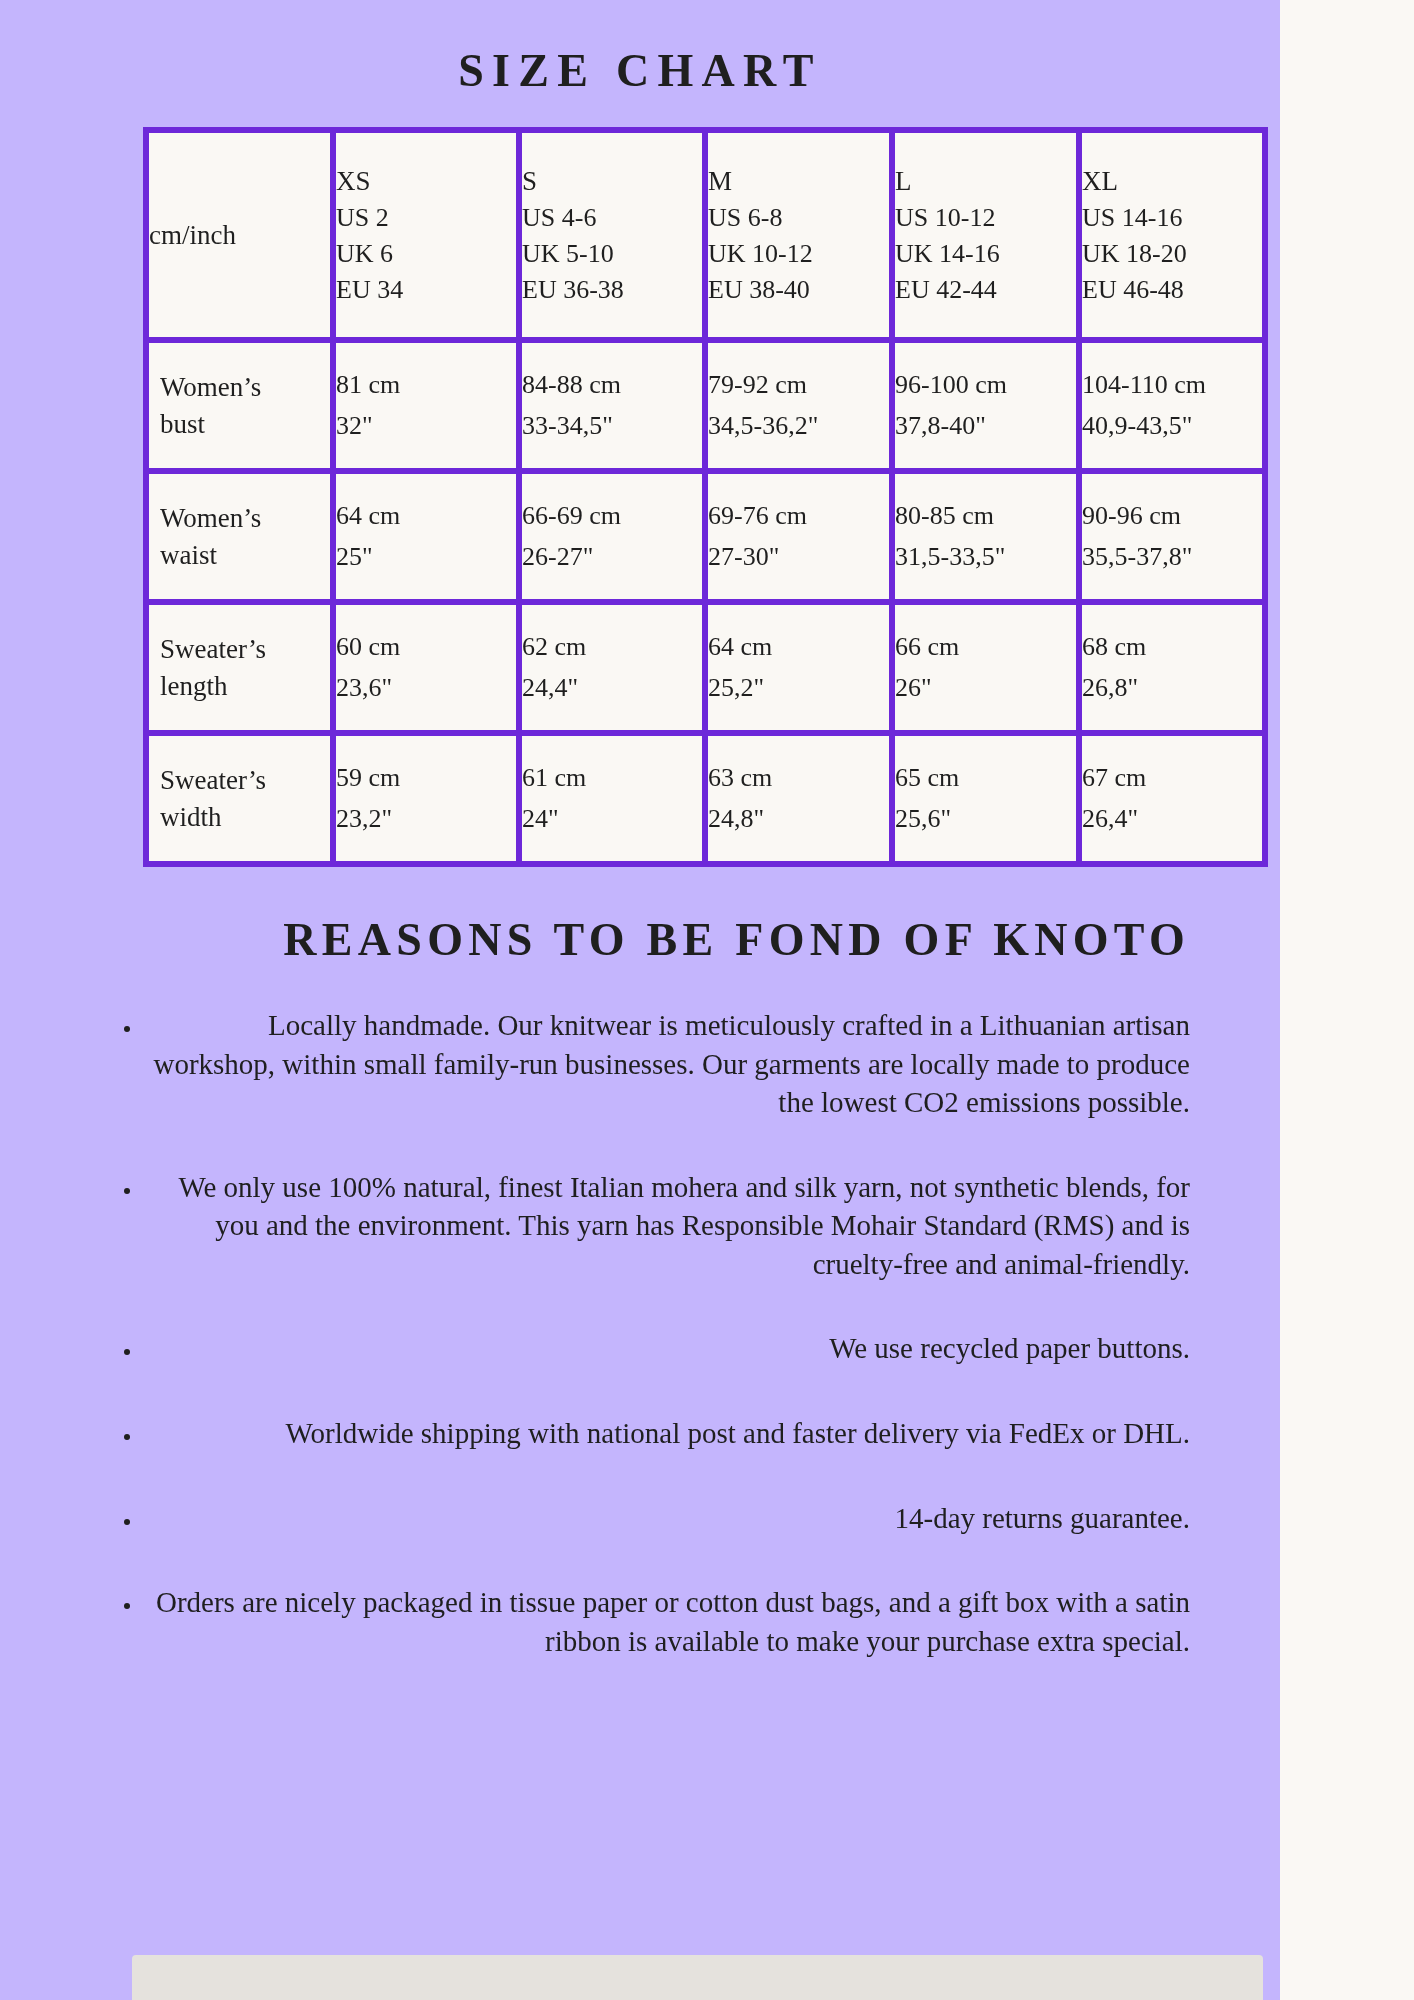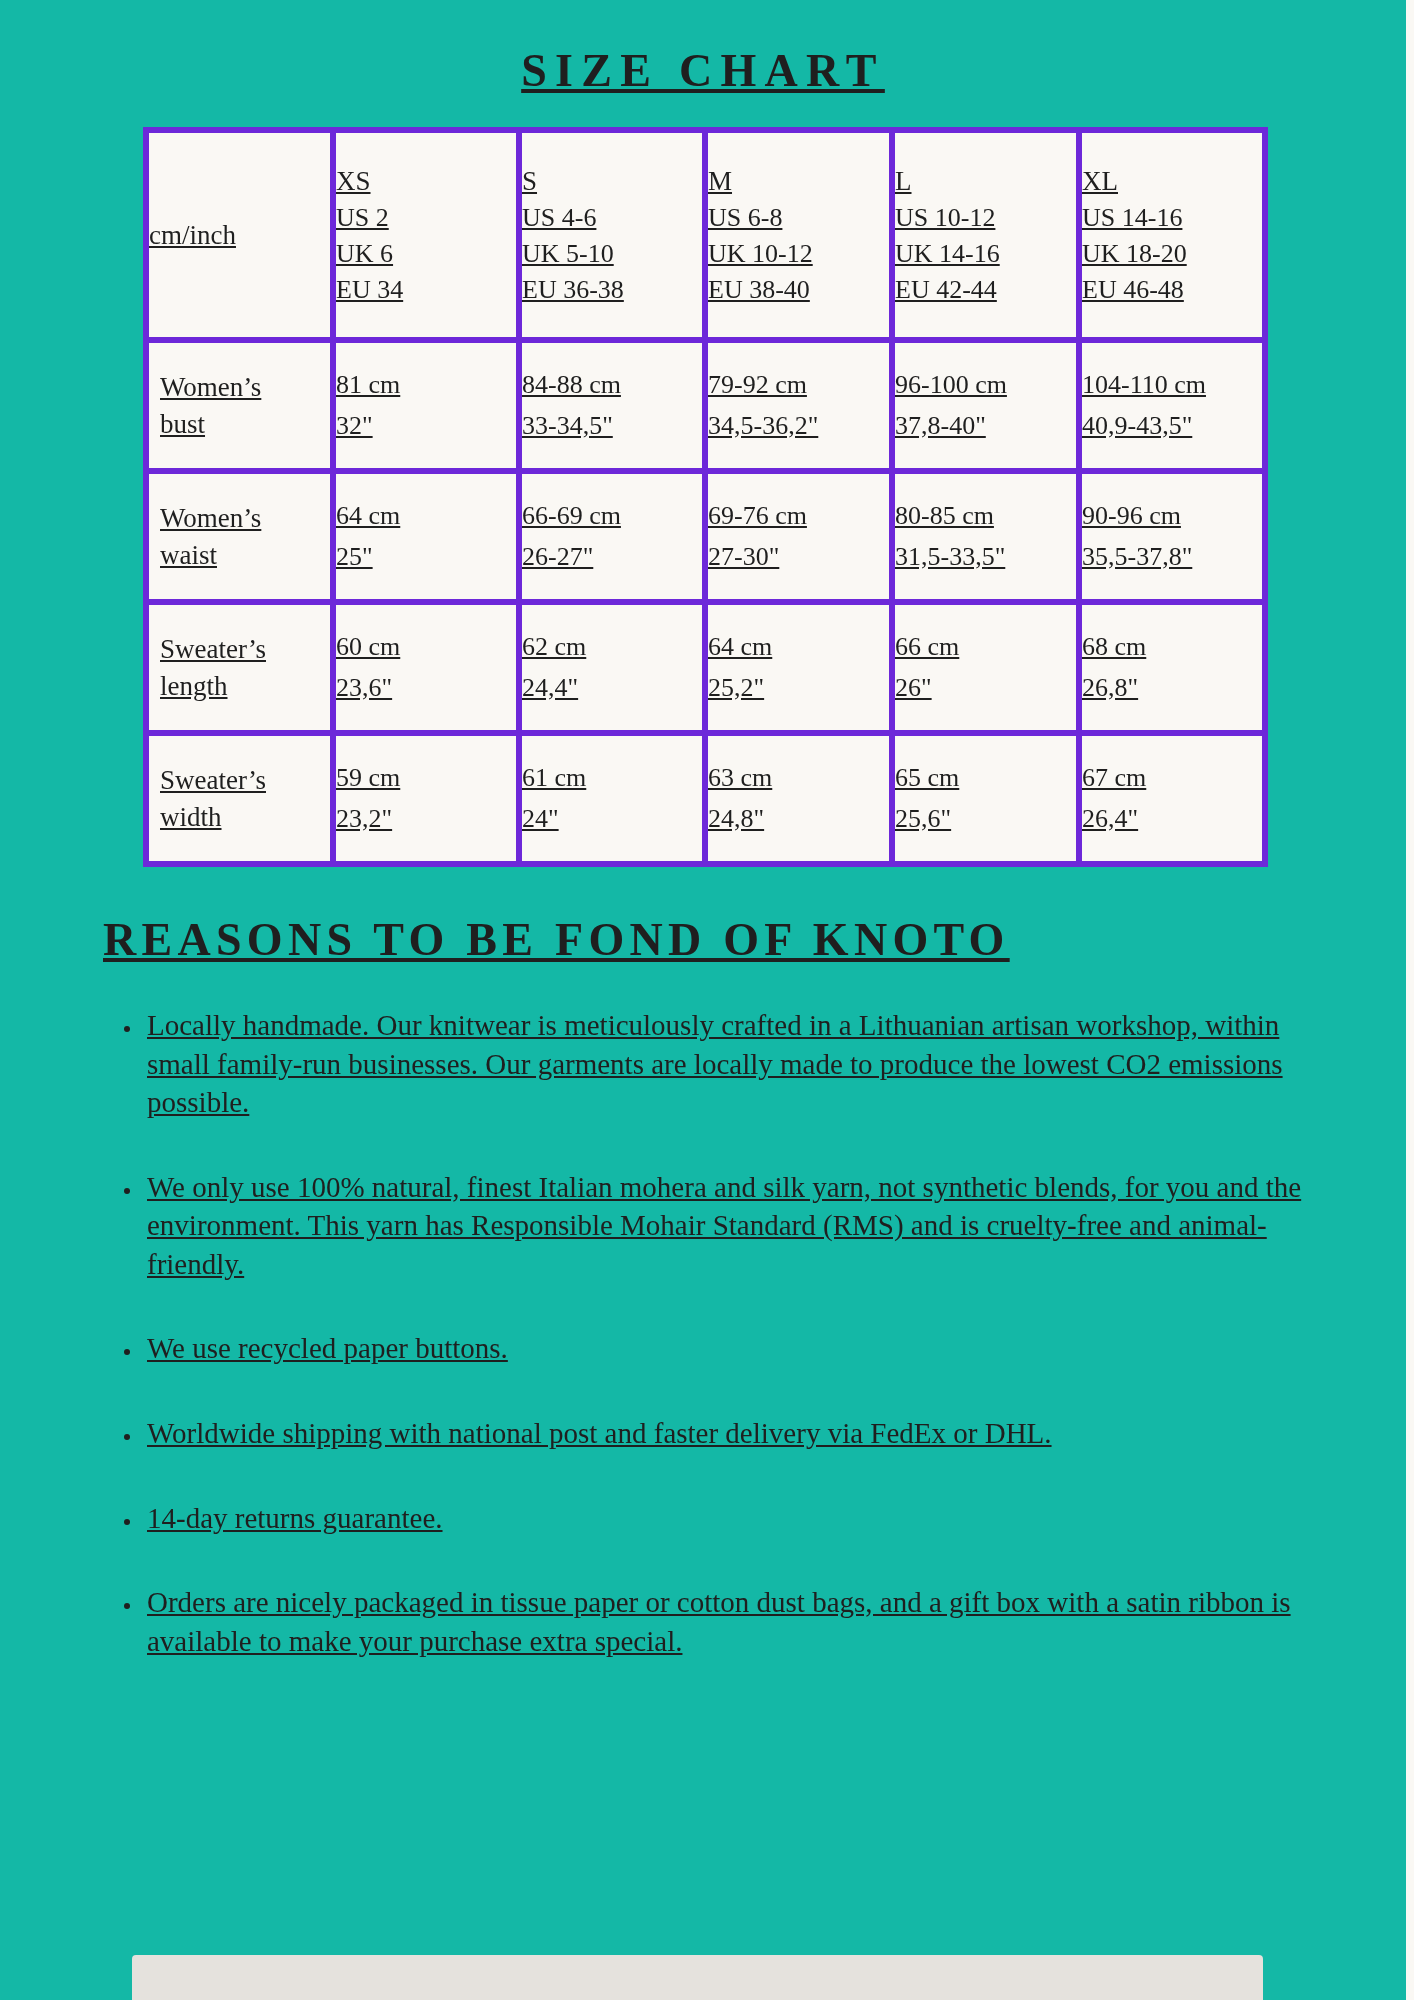--- a/index.html
+++ b/index.html
@@ -4,25 +4,24 @@
 <style>
   * { margin: 0; padding: 0; box-sizing: border-box; }
   html, body { width: 1414px; }
   body {
     font-family: "Liberation Serif", "DejaVu Serif", serif;
     background: #faf8f4;
     color: #1f1f1f;
   }
   .page {
     position: relative;
-    width: 1406px;
+    width: 1280px;
     height: 2000px;
     overflow: hidden;
-    background: #14b8a6;
-    text-decoration: underline;
+    background: #c4b5fd;
   }
   
   .doc-title {
     margin-top: 44px;
     text-align: center;
     font-size: 46px;
     font-weight: 700;
     letter-spacing: 0.18em;
   }
   .doc-subtitle {
@@ -48,21 +47,21 @@
   }
   tr.head-row { height: 210px; }
   tr.data-row { height: 131px; }
   .corner-cell { font-size: 27px; }
   .col-head { font-size: 26px; font-weight: 700; line-height: 1.38; }
   .col-head .size-name { font-size: 27px; }
   .row-head { font-size: 27px; font-weight: 700; line-height: 1.35; }
   .row-head .row-label { white-space: pre-line; padding-left: 11px; }
   td.meas-cell { font-size: 26px; line-height: 1.55; }
   
-  .reasons { margin: 46px 90px 17px 103px; }
+  .reasons { margin: 46px 90px 17px 103px; text-align: right; }
   .reasons-heading {
     font-size: 46px;
     font-weight: 700;
     letter-spacing: 0.115em;
   }
   ul.reasons-list {
     margin-top: 40px;
     list-style: disc outside;
     padding-left: 40px;
   }

